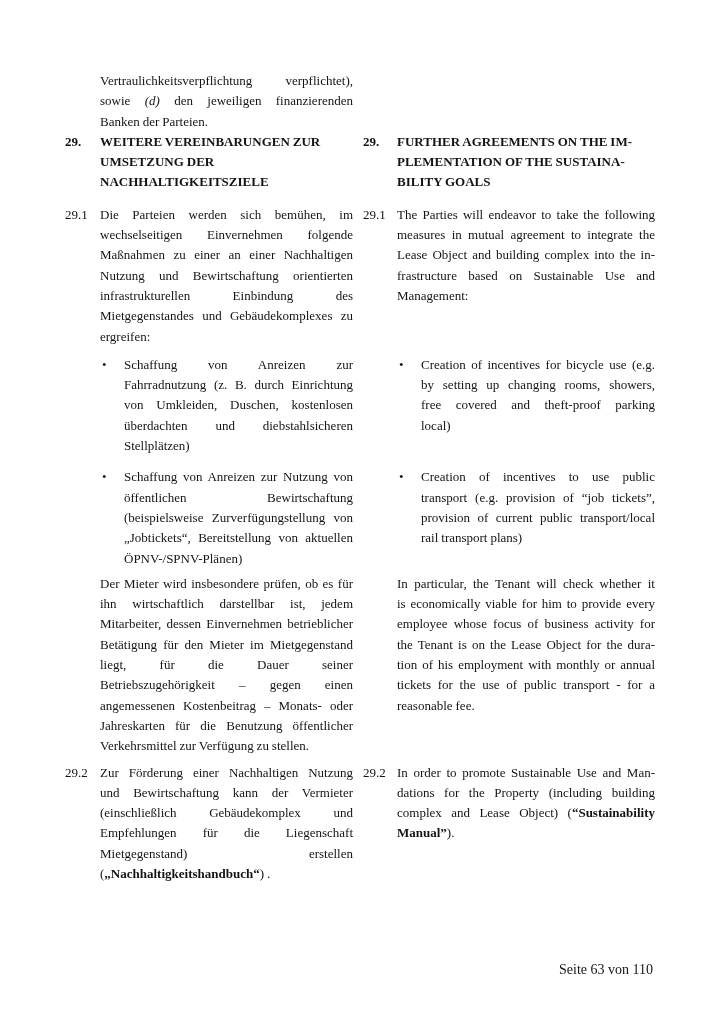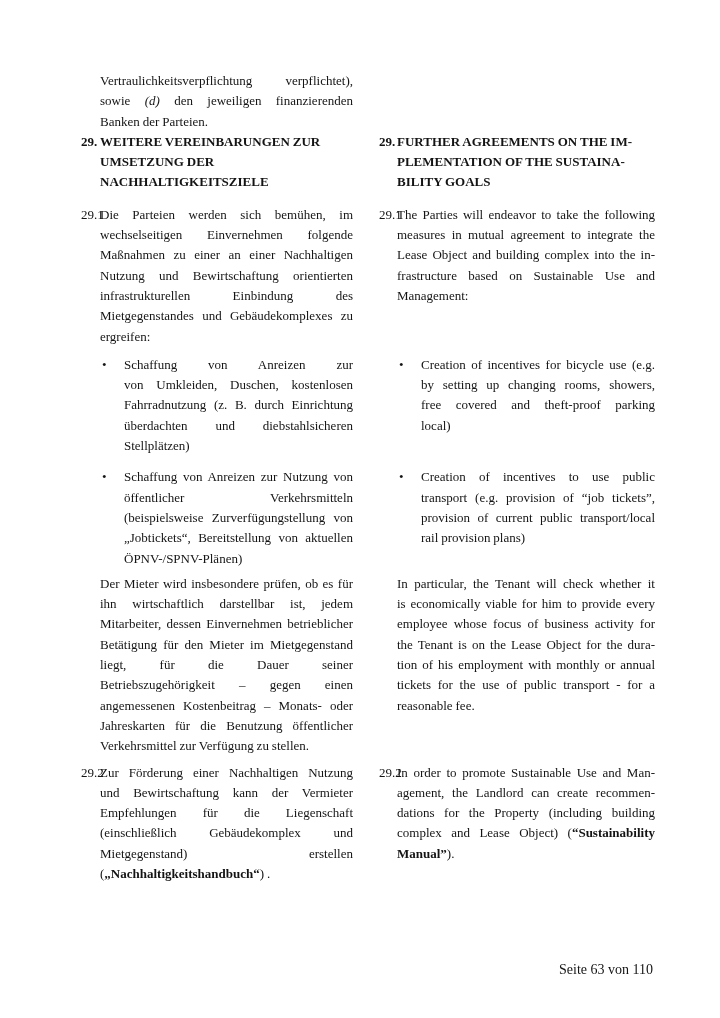--- a/index.html
+++ b/index.html
@@ -23,21 +23,20 @@
     align-items: start;
   }
   .mb23 { }
   .mb12 { margin-bottom: 12px; }
   .mb8  { margin-bottom: 8px; }
   .mb11 { margin-bottom: 11px; }
   .mb5  { margin-bottom: 5px; }
   .mb10 { margin-bottom: 6px; }
   .num {
     line-height: 20.3px;
-    margin-left: 16px;
   }
   .txt { min-height: 1px; }
   .tline {
     line-height: 20.3px;
     word-spacing: -0.3px;
     text-align: left;
   }
   .tline.just {
     text-align: justify;
     text-align-last: justify;
@@ -123,22 +122,22 @@
         <div class="tline">Management:</div>
       </div>
   </div>
 
   <div class="row mb11">
     <div class="num"></div>
     <div class="txt bul">
       <span class="marker">•</span>
       <div>
           <div class="tline just">Schaffung von Anreizen zur</div>
+          <div class="tline just">Fahrradnutzung (z. B. durch Einrichtung</div>
           <div class="tline just">von Umkleiden, Duschen, kostenlosen</div>
-          <div class="tline just">Fahrradnutzung (z. B. durch Einrichtung</div>
           <div class="tline just">überdachten und diebstahlsicheren</div>
           <div class="tline">Stellplätzen)</div>
         </div>
     </div>
     <div></div>
     <div class="num"></div>
     <div class="txt bul">
       <span class="marker">•</span>
       <div>
           <div class="tline just">Creation of incentives for bicycle use (e.g.</div>
@@ -148,35 +147,35 @@
         </div>
     </div>
   </div>
 
   <div class="row mb5">
     <div class="num"></div>
     <div class="txt bul">
       <span class="marker">•</span>
       <div>
           <div class="tline just">Schaffung von Anreizen zur Nutzung von</div>
-          <div class="tline just">öffentlicher Verkehrsmitteln</div>
+          <div class="tline just">öffentlichen Bewirtschaftung</div>
           <div class="tline just">(beispielsweise Zurverfügungstellung von</div>
           <div class="tline just">„Jobtickets“, Bereitstellung von aktuellen</div>
           <div class="tline">ÖPNV-/SPNV-Plänen)</div>
         </div>
     </div>
     <div></div>
     <div class="num"></div>
     <div class="txt bul">
       <span class="marker">•</span>
       <div>
           <div class="tline just">Creation of incentives to use public</div>
           <div class="tline just">transport (e.g. provision of “job tickets”,</div>
           <div class="tline just">provision of current public transport/local</div>
-          <div class="tline">rail provision plans)</div>
+          <div class="tline">rail transport plans)</div>
         </div>
     </div>
   </div>
 
   <div class="row mb10">
     <div class="num"></div>
     <div class="txt">
         <div class="tline just">Der Mieter wird insbesondere prüfen, ob es für</div>
         <div class="tline just">ihn wirtschaftlich darstellbar ist, jedem</div>
         <div class="tline just">Mitarbeiter, dessen Einvernehmen betrieblicher</div>
@@ -198,30 +197,29 @@
         <div class="tline just">tickets for the use of public transport - for a</div>
         <div class="tline">reasonable fee.</div>
       </div>
   </div>
 
   <div class="row">
     <div class="num">29.2</div>
     <div class="txt">
         <div class="tline just">Zur Förderung einer Nachhaltigen Nutzung</div>
         <div class="tline just">und Bewirtschaftung kann der Vermieter</div>
+        <div class="tline just">(einschließlich Gebäudekomplex und</div>
         <div class="tline just">Empfehlungen für die Liegenschaft</div>
-        <div class="tline just">(einschließlich Gebäudekomplex und</div>
         <div class="tline just">Mietgegenstand) erstellen</div>
         <div class="tline">(<b>„Nachhaltigkeitshandbuch“</b>) .</div>
       </div>
     <div></div>
     <div class="num">29.2</div>
     <div class="txt">
         <div class="tline just">In order to promote Sustainable Use and Man-</div>
-        <div class="tline just">agement, the Landlord can create recommen-</div>
         <div class="tline just">dations for the Property (including building</div>
         <div class="tline just">complex and Lease Object) (<b>“Sustainability</b></div>
         <div class="tline"><b>Manual”</b>).</div>
       </div>
   </div>
 
 </div>
 
 <div class="footer">Seite 63 von 110</div>
 

